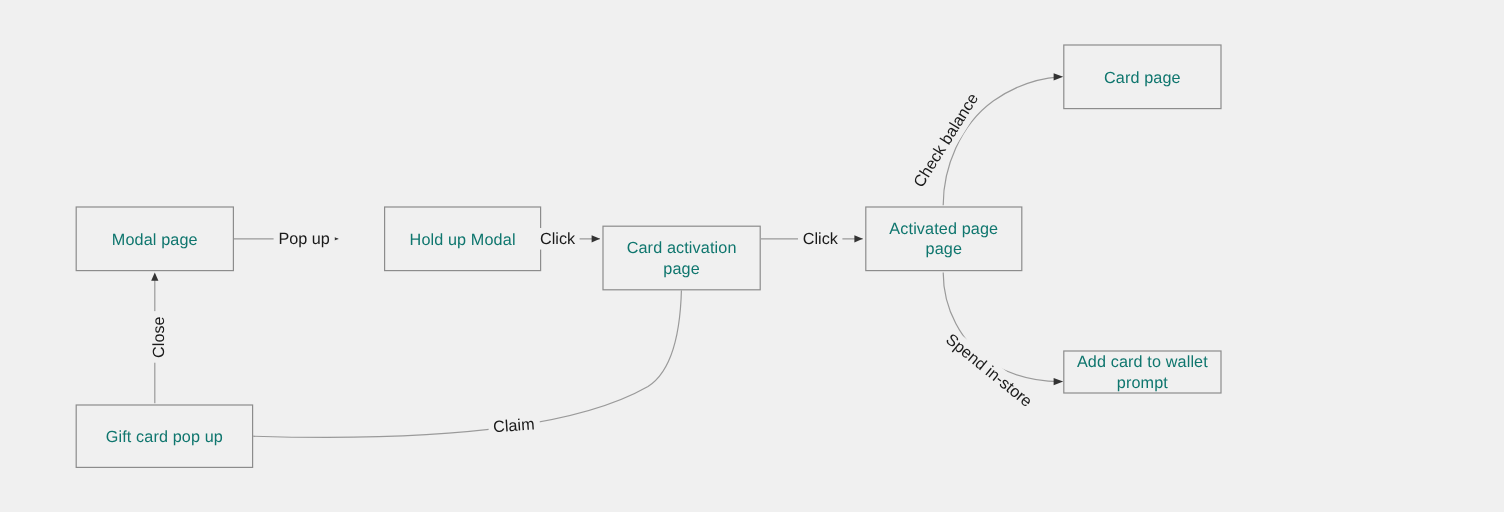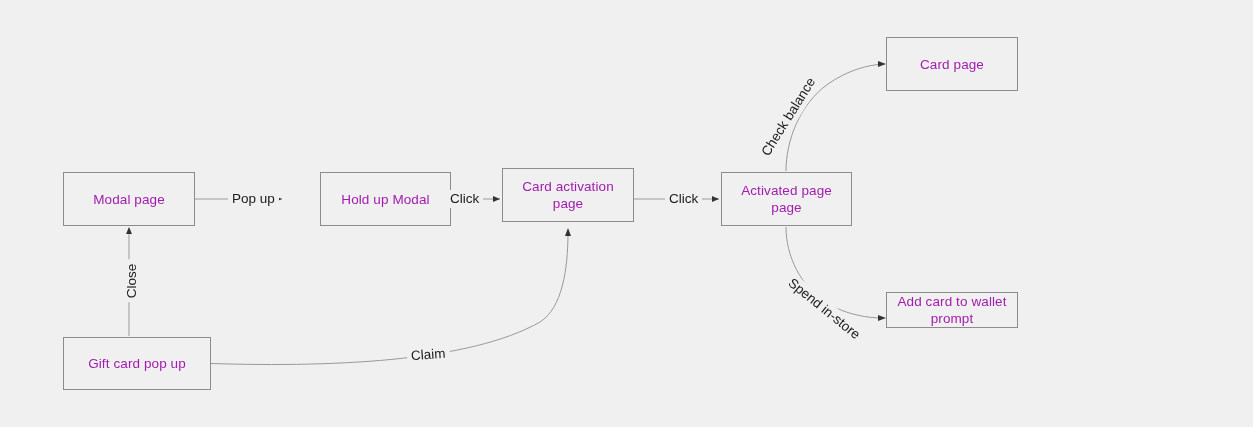--- a/index.html
+++ b/index.html
@@ -19,21 +19,21 @@
     left: 0;
     top: 0;
     width: 1253px;
     height: 427px;
   }
   .node {
     position: absolute;
     box-sizing: border-box;
     background: #f0f0f0;
     border: 1px solid #8c8c8c;
-    color: #a21caf;
+    color: #0f766e;
     font-size: 13.5px;
     line-height: 17px;
     display: flex;
     align-items: center;
     justify-content: center;
     text-align: center;
     letter-spacing: 0.1px;
   }
   .node span {
     display: block;
@@ -111,21 +111,21 @@
   </svg>
 
   <div class="node" style="left:63px; top:172px; width:132px; height:54px;">
     <span>Modal page</span>
   </div>
 
   <div class="node" style="left:284px; top:172px; width:131px; height:54px;margin-left:36px;">
     <span>Hold up Modal</span>
   </div>
 
-  <div class="node" style="left:502px; top:168px; width:132px; height:54px;">
+  <div class="node" style="left:502px; top:188px; width:132px; height:54px;">
     <span>Card activation page</span>
   </div>
 
   <div class="node" style="left:721px; top:172px; width:131px; height:54px;">
     <span>Activated page page</span>
   </div>
 
   <div class="node" style="left:886px; top:37px; width:132px; height:54px;">
     <span>Card page</span>
   </div>

